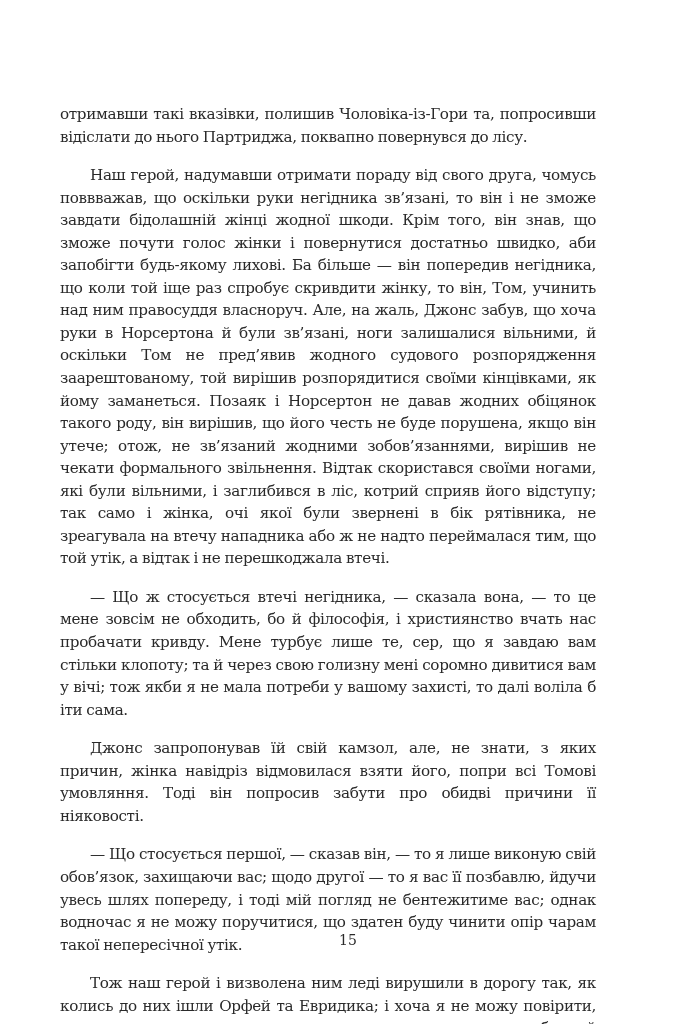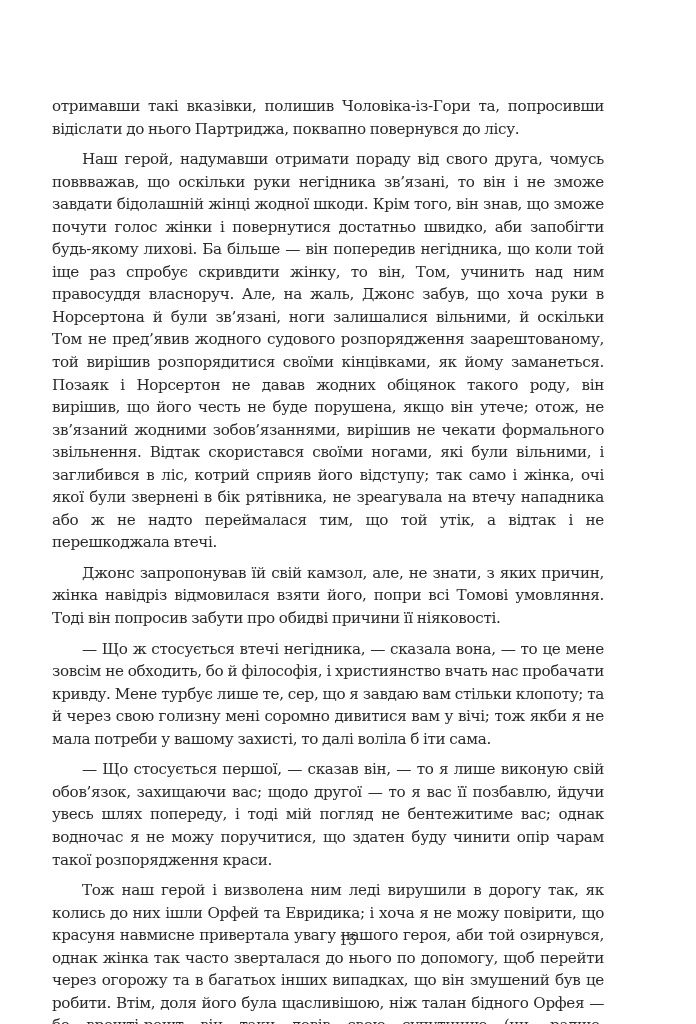--- a/index.html
+++ b/index.html
@@ -16,38 +16,38 @@
     width: 568px;
     font-family: "DejaVu Serif", "Liberation Serif", serif;
     font-size: 15.2px;
     line-height: 22.55px;
     color: #2a2a2a;
     text-align: justify;
     hyphens: manual;
     letter-spacing: -0.35px;
     word-spacing: -0.5px;
   }
-  .page p { margin: 8px; text-indent: 30px; }
+  .page p { margin: 16px; text-indent: 30px; }
   .page p.cont { text-indent: 0; }
   .page-number {
     position: absolute;
     left: 0; width: 696px;
     top: 916px;
     text-align: center;
     font-family: "DejaVu Serif", "Liberation Serif", serif;
     font-size: 14px;
     color: #2a2a2a;
     margin-top: 16px;
   }
 </style>
 </head>
 <body>
 
 <div class="page">
   <p class="cont">отримавши такі вказівки, полишив Чоловіка-із-Гори та, попросивши відіслати до нього Партриджа, поквапно повернувся до лісу.</p>
   <p>Наш герой, надумавши отримати пораду від свого друга, чомусь поввважав, що оскільки руки негідника зв’язані, то він і не зможе завдати бідолашній жінці жодної шкоди. Крім того, він знав, що зможе почути голос жінки і повернутися достатньо швидко, аби запобігти будь-якому лихові. Ба більше — він попередив негідника, що коли той іще раз спробує скривдити жінку, то він, Том, учинить над ним правосуддя власноруч. Але, на жаль, Джонс забув, що хоча руки в Норсертона й були зв’язані, ноги залишалися вільними, й оскільки Том не пред’явив жодного судового розпорядження заарештованому, той вирішив розпорядитися своїми кінцівками, як йому заманеться. Позаяк і Норсертон не давав жодних обіцянок такого роду, він вирішив, що його честь не буде порушена, якщо він утече; отож, не зв’язаний жодними зобов’язаннями, вирішив не чекати формального звільнення. Відтак скористався своїми ногами, які були вільними, і заглибився в ліс, котрий сприяв його відступу; так само і жінка, очі якої були звернені в бік рятівника, не зреагувала на втечу нападника або ж не надто переймалася тим, що той утік, а відтак і не перешкоджала втечі.</p>
+  <p>— Що ж стосується втечі негідника, — сказала вона, — то це мене зовсім не обходить, бо й філософія, і християнство вчать нас пробачати кривду. Мене турбує лише те, сер, що я завдаю вам стільки клопоту; та й через свою голизну мені соромно дивитися вам у вічі; тож якби я не мала потреби у вашому захисті, то далі воліла б іти сама.</p>
   <p>Джонс запропонував їй свій камзол, але, не знати, з яких причин, жінка навідріз відмовилася взяти його, попри всі Томові умовляння. Тоді він попросив забути про обидві причини її ніяковості.</p>
-  <p>— Що ж стосується втечі негідника, — сказала вона, — то це мене зовсім не обходить, бо й філософія, і християнство вчать нас пробачати кривду. Мене турбує лише те, сер, що я завдаю вам стільки клопоту; та й через свою голизну мені соромно дивитися вам у вічі; тож якби я не мала потреби у вашому захисті, то далі воліла б іти сама.</p>
-  <p>— Що стосується першої, — сказав він, — то я лише виконую свій обов’язок, захищаючи вас; щодо другої — то я вас її позбавлю, йдучи увесь шлях попереду, і тоді мій погляд не бентежитиме вас; однак водночас я не можу поручитися, що здатен буду чинити опір чарам такої розпорядження краси.</p>
+  <p>— Що стосується першої, — сказав він, — то я лише виконую свій обов’язок, захищаючи вас; щодо другої — то я вас її позбавлю, йдучи увесь шлях попереду, і тоді мій погляд не бентежитиме вас; однак водночас я не можу поручитися, що здатен буду чинити опір чарам такої непересічної утік.</p>
   <p>Тож наш герой і визволена ним леді вирушили в дорогу так, як колись до них ішли Орфей та Евридика; і хоча я не можу повірити, що красуня навмисне привертала увагу нашого героя, аби той озирнувся, однак жінка так часто зверталася до нього по допомогу, щоб перейти через огорожу та в багатьох інших випадках, що він змушений був це робити. Втім, доля його була щасливішою, ніж талан бідного Орфея — бо врешті-решт він таки довів свою супутницю (чи, радше, послідовницю) до славного містечка Ептон.</p>
 </div>
 
 <div class="page-number">15</div>
 
 </body></html>

